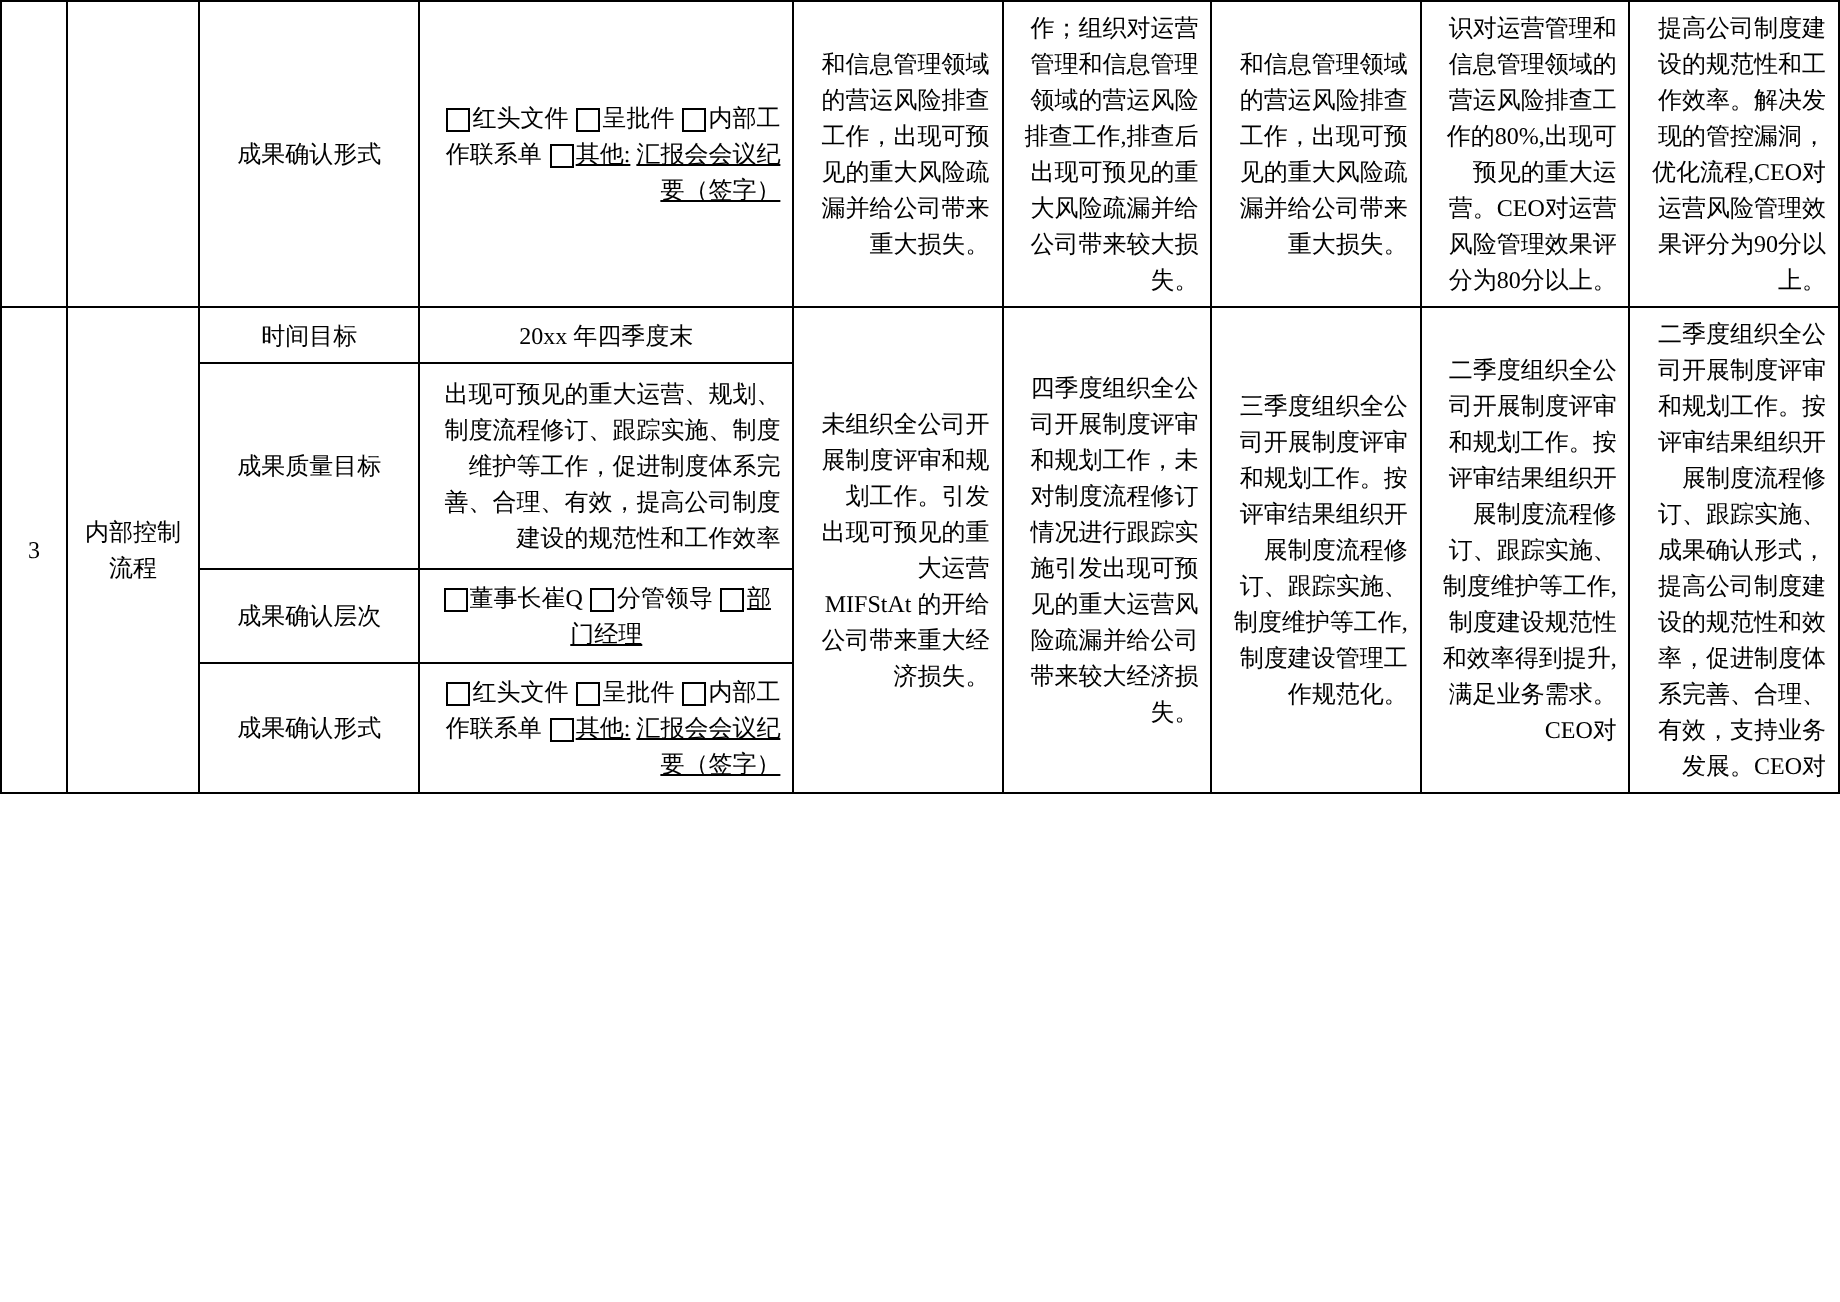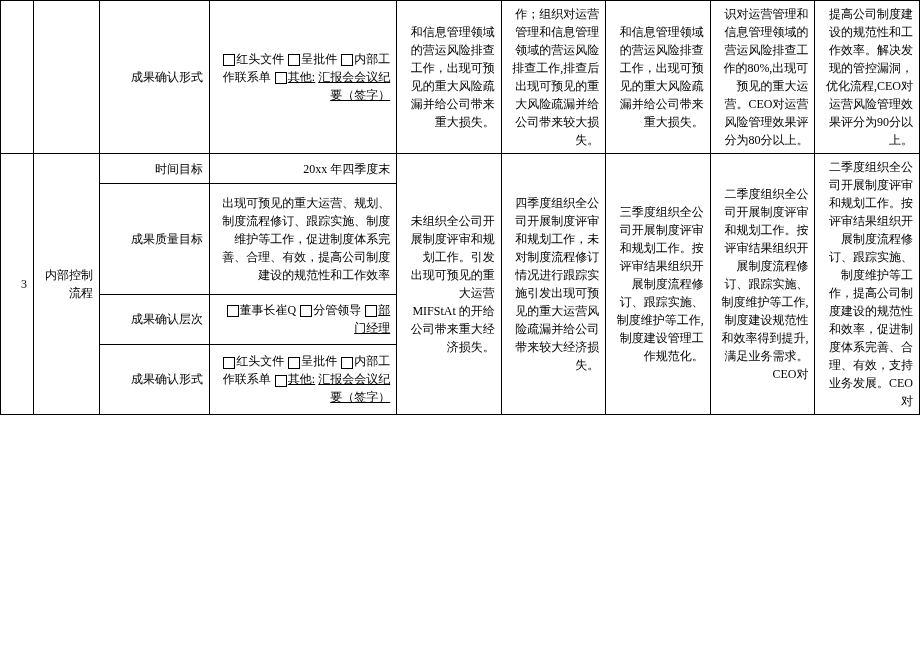--- a/index.html
+++ b/index.html
@@ -19,20 +19,21 @@
     }
     td {
       border: 1px solid #000;
       padding: 4px 6px;
       vertical-align: middle;
       text-align: right;
       word-wrap: break-word;
       line-height: 1.5;
     }
     td.center {
+      text-align: center;
     }
     .checkbox {
       display: inline-block;
       width: 10px;
       height: 10px;
       border: 1px solid #000;
       vertical-align: middle;
       margin: 0 1px;
     }
     .underline {
@@ -93,21 +94,21 @@
     <td class="center">时间目标</td>
     <td class="center">20xx 年四季度末</td>
     <td rowspan="4">
       <span>未组织全公司开展制度评审和规划工作。引发</span><br>
       <span>出现可预见的重大运营</span><br>
       <span>MIFStAt 的开给公司带来重大经济损失。</span>
     </td>
     <td rowspan="4">四季度组织全公司开展制度评审和规划工作，未对制度流程修订情况进行跟踪实施引发出现可预见的重大运营风险疏漏并给公司带来较大经济损失。</td>
     <td rowspan="4">三季度组织全公司开展制度评审和规划工作。按评审结果组织开展制度流程修订、跟踪实施、制度维护等工作,制度建设管理工作规范化。</td>
     <td rowspan="4">二季度组织全公司开展制度评审和规划工作。按评审结果组织开展制度流程修订、跟踪实施、制度维护等工作,制度建设规范性和效率得到提升,满足业务需求。CEO对</td>
-    <td rowspan="4">二季度组织全公司开展制度评审和规划工作。按评审结果组织开展制度流程修订、跟踪实施、制度维护等工作，提高公司制度建设的规范性和效率，促进制度体系完善、合理、有效，支持业务发展。CEO对</td>
+    <td rowspan="4">二季度组织全公司开展制度评审和规划工作。按评审结果组织开展制度流程修订、跟踪实施、成果确认形式，提高公司制度建设的规范性和效率，促进制度体系完善、合理、有效，支持业务发展。CEO对</td>
   </tr>
   <tr>
     <td class="center">成果质量目标</td>
     <td>出现可预见的重大运营、规划、制度流程修订、跟踪实施、制度维护等工作，促进制度体系完善、合理、有效，提高公司制度建设的规范性和工作效率</td>
   </tr>
   <tr>
     <td class="center">成果确认层次</td>
     <td class="center">
       <span class="checkbox"></span><span>董事长崔Q</span>
       <span class="checkbox"></span><span>分管领导</span>

